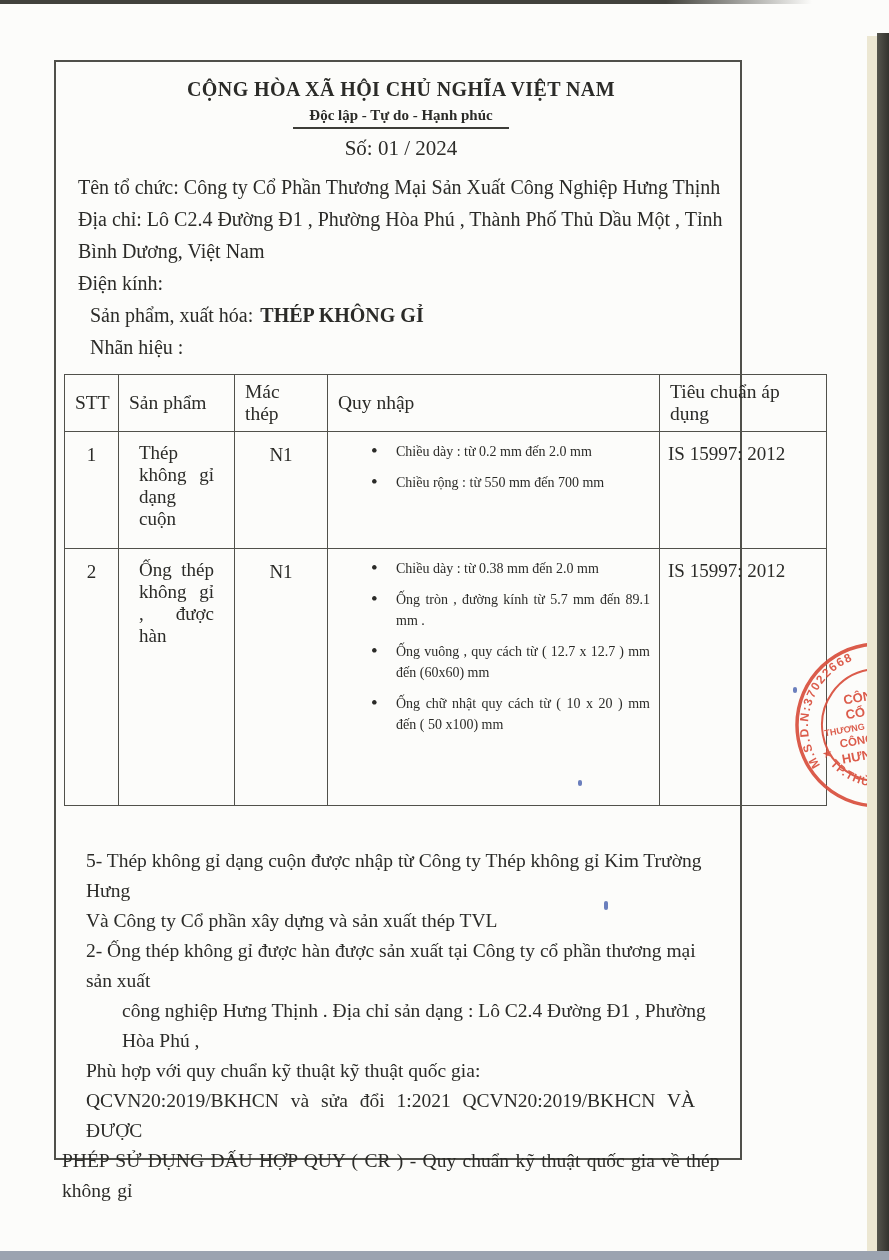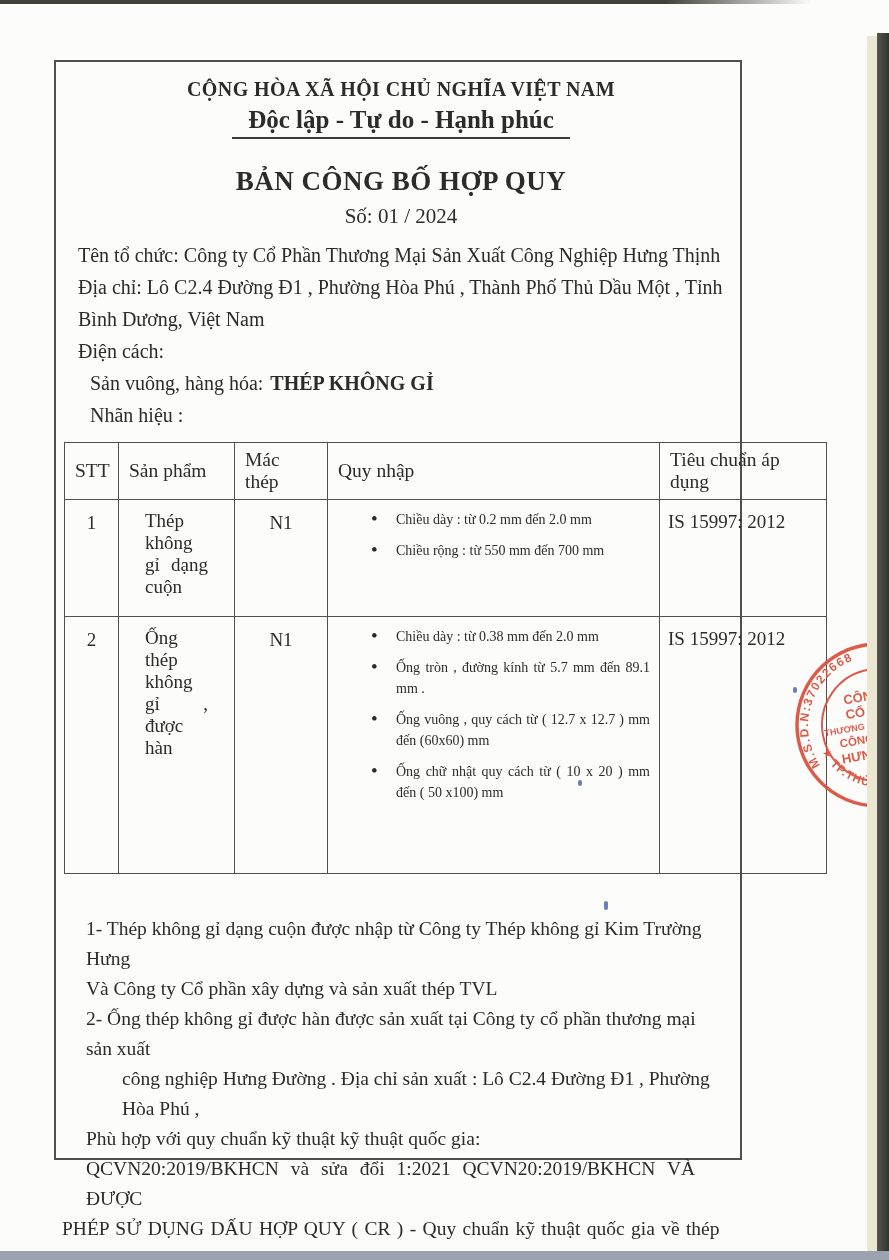--- a/index.html
+++ b/index.html
@@ -19,39 +19,39 @@
   .speck { position:absolute; width:4px; height:6px; background:#3b55a8; border-radius:2px; opacity:.75; }
 
   
   .frame { position:absolute; left:54px; top:60px; width:688px; height:1100px;
            border:2px solid #50504a; box-sizing:border-box; background:transparent; }
   .doc   { padding:12px 16px 0 22px; }
 
   .center { text-align:center; }
   .national  { font-weight:bold; font-size:20px; letter-spacing:.4px; margin-top:4px; }
   .motto-row { margin-top:5px; }
-  .motto     { display:inline-block; font-weight:bold; font-size:25px;
+  .motto     { display:inline-block; font-weight:bold; font-size:15px;
                border-bottom:2.5px solid #3d3d38; padding:0 16px 3px 16px; }
   .doc-title { font-weight:bold; font-size:27px; letter-spacing:.5px; margin-top:27px; }
   .doc-num   { font-size:21px; margin-top:7px; }
 
   .body-block { margin-top:10px; }
   .bline  { font-size:20px; line-height:32px; margin:0; max-width:754px; }
   .ind    { padding-left:12px; }
   .plabel { margin-right:7px; }
   .pvalue { font-weight:bold; }
 
   
   table.spec-table { border-collapse:collapse; margin:11px 0 0 -14px; width:762px;
                      table-layout:fixed; font-size:19px; }
   .spec-table td { border:1.6px solid #51514b; vertical-align:top; }
   .col-stt{width:54px} .col-sp{width:116px} .col-mt{width:93px} .col-qc{width:332px} .col-tc{width:167px}
   .spec-table .hrow td { height:42px; padding:6px 10px; vertical-align:middle; font-size:19.5px; }
   .td-stt { text-align:center; padding-top:12px; }
-  .td-sp  { padding:10px 26px; text-align:justify; }
+  .td-sp  { padding:10px 20px; text-align:justify; }
   .td-mt  { text-align:center; padding-top:12px; }
   .td-qc  { padding:9px 11px 9px 0; }
   .td-tc  { padding:11px 8px; }
   .row1 td { height:94px; }
   .row2 td { height:234px; }
   .spec { position:relative; margin-left:41px; padding-left:27px; width:254px;
           font-size:14px; line-height:21px; text-align:justify; }
   .spec + .spec { margin-top:10px; }
   .spec::before { content:"•"; position:absolute; left:2px; top:-1px; font-size:19px; }
 
@@ -74,28 +74,27 @@
 
   <div class="top-edge"></div>
 
   <div class="frame">
     <div class="doc">
 
       <div class="center national">CỘNG HÒA XÃ HỘI CHỦ NGHĨA VIỆT NAM</div>
       <div class="center motto-row">
         <span class="motto">Độc lập - Tự do - Hạnh phúc</span>
       </div>
-      <div class="center doc-title">BẢN CÔNG BỐ HỢP QUY</div>
       <div class="center doc-num">Số: 01 / 2024</div>
 
       <div class="body-block">
         <p class="bline">Tên tổ chức: Công ty Cổ Phần Thương Mại Sản Xuất Công Nghiệp Hưng Thịnh</p>
         <p class="bline">Địa chỉ: Lô C2.4 Đường Đ1 , Phường Hòa Phú , Thành Phố Thủ Dầu Một , Tỉnh Bình Dương, Việt Nam</p>
-        <p class="bline">Điện cách:</p>
-        <p class="bline ind"><span class="plabel">Sản vuông, hàng hóa:</span><span class="pvalue">THÉP KHÔNG GỈ</span></p>
+        <p class="bline">Điện kính:</p>
+        <p class="bline ind"><span class="plabel">Sản phẩm, xuất hóa:</span><span class="pvalue">THÉP KHÔNG GỈ</span></p>
         <p class="bline ind">Nhãn hiệu :</p>
       </div>
 
       <table class="spec-table">
         <colgroup>
           <col class="col-stt">
             <col class="col-sp">
             <col class="col-mt">
             <col class="col-qc">
             <col class="col-tc">
@@ -127,24 +126,24 @@
             <div class="spec"><span>Ống tròn , đường kính từ 5.7 mm đến 89.1 mm .</span></div>
             <div class="spec"><span>Ống vuông , quy cách từ ( 12.7 x 12.7 ) mm đến (60x60) mm</span></div>
             <div class="spec"><span>Ống chữ nhật quy cách từ ( 10 x 20 ) mm đến ( 50 x100) mm</span></div>
           </td>
           <td class="td-tc">IS 15997: 2012</td>
         </tr>
       </tbody>
         </table>
 
       <div class="notes">
-        <p class="nline">1- Thép không gỉ dạng cuộn được nhập từ Công ty Thép không gỉ Kim Trường Hưng</p>
+        <p class="nline">5- Thép không gỉ dạng cuộn được nhập từ Công ty Thép không gỉ Kim Trường Hưng</p>
         <p class="nline">Và Công ty Cổ phần xây dựng và sản xuất thép TVL</p>
         <p class="nline">2- Ống thép không gỉ được hàn được sản xuất tại Công ty cổ phần thương mại sản xuất</p>
-        <p class="nline hang">công nghiệp Hưng Đường . Địa chỉ sản xuất : Lô C2.4 Đường Đ1 , Phường Hòa Phú ,</p>
+        <p class="nline hang">công nghiệp Hưng Thịnh . Địa chỉ sản dạng : Lô C2.4 Đường Đ1 , Phường Hòa Phú ,</p>
         <p class="nline">Phù hợp với quy chuẩn kỹ thuật kỹ thuật quốc gia:</p>
         <p class="nline wide">QCVN20:2019/BKHCN và sửa đổi 1:2021 QCVN20:2019/BKHCN VÀ ĐƯỢC</p>
         <p class="nline outdent">PHÉP SỬ DỤNG DẤU HỢP QUY ( CR ) - Quy chuẩn kỹ thuật quốc gia về thép không gỉ</p>
       </div>
 
     </div>
   </div>
 
   <svg class="stamp" viewBox="0 0 192 192">
     <circle cx="96" cy="96" r="81" fill="none" stroke="#d94f3d" stroke-width="3.5"></circle>

